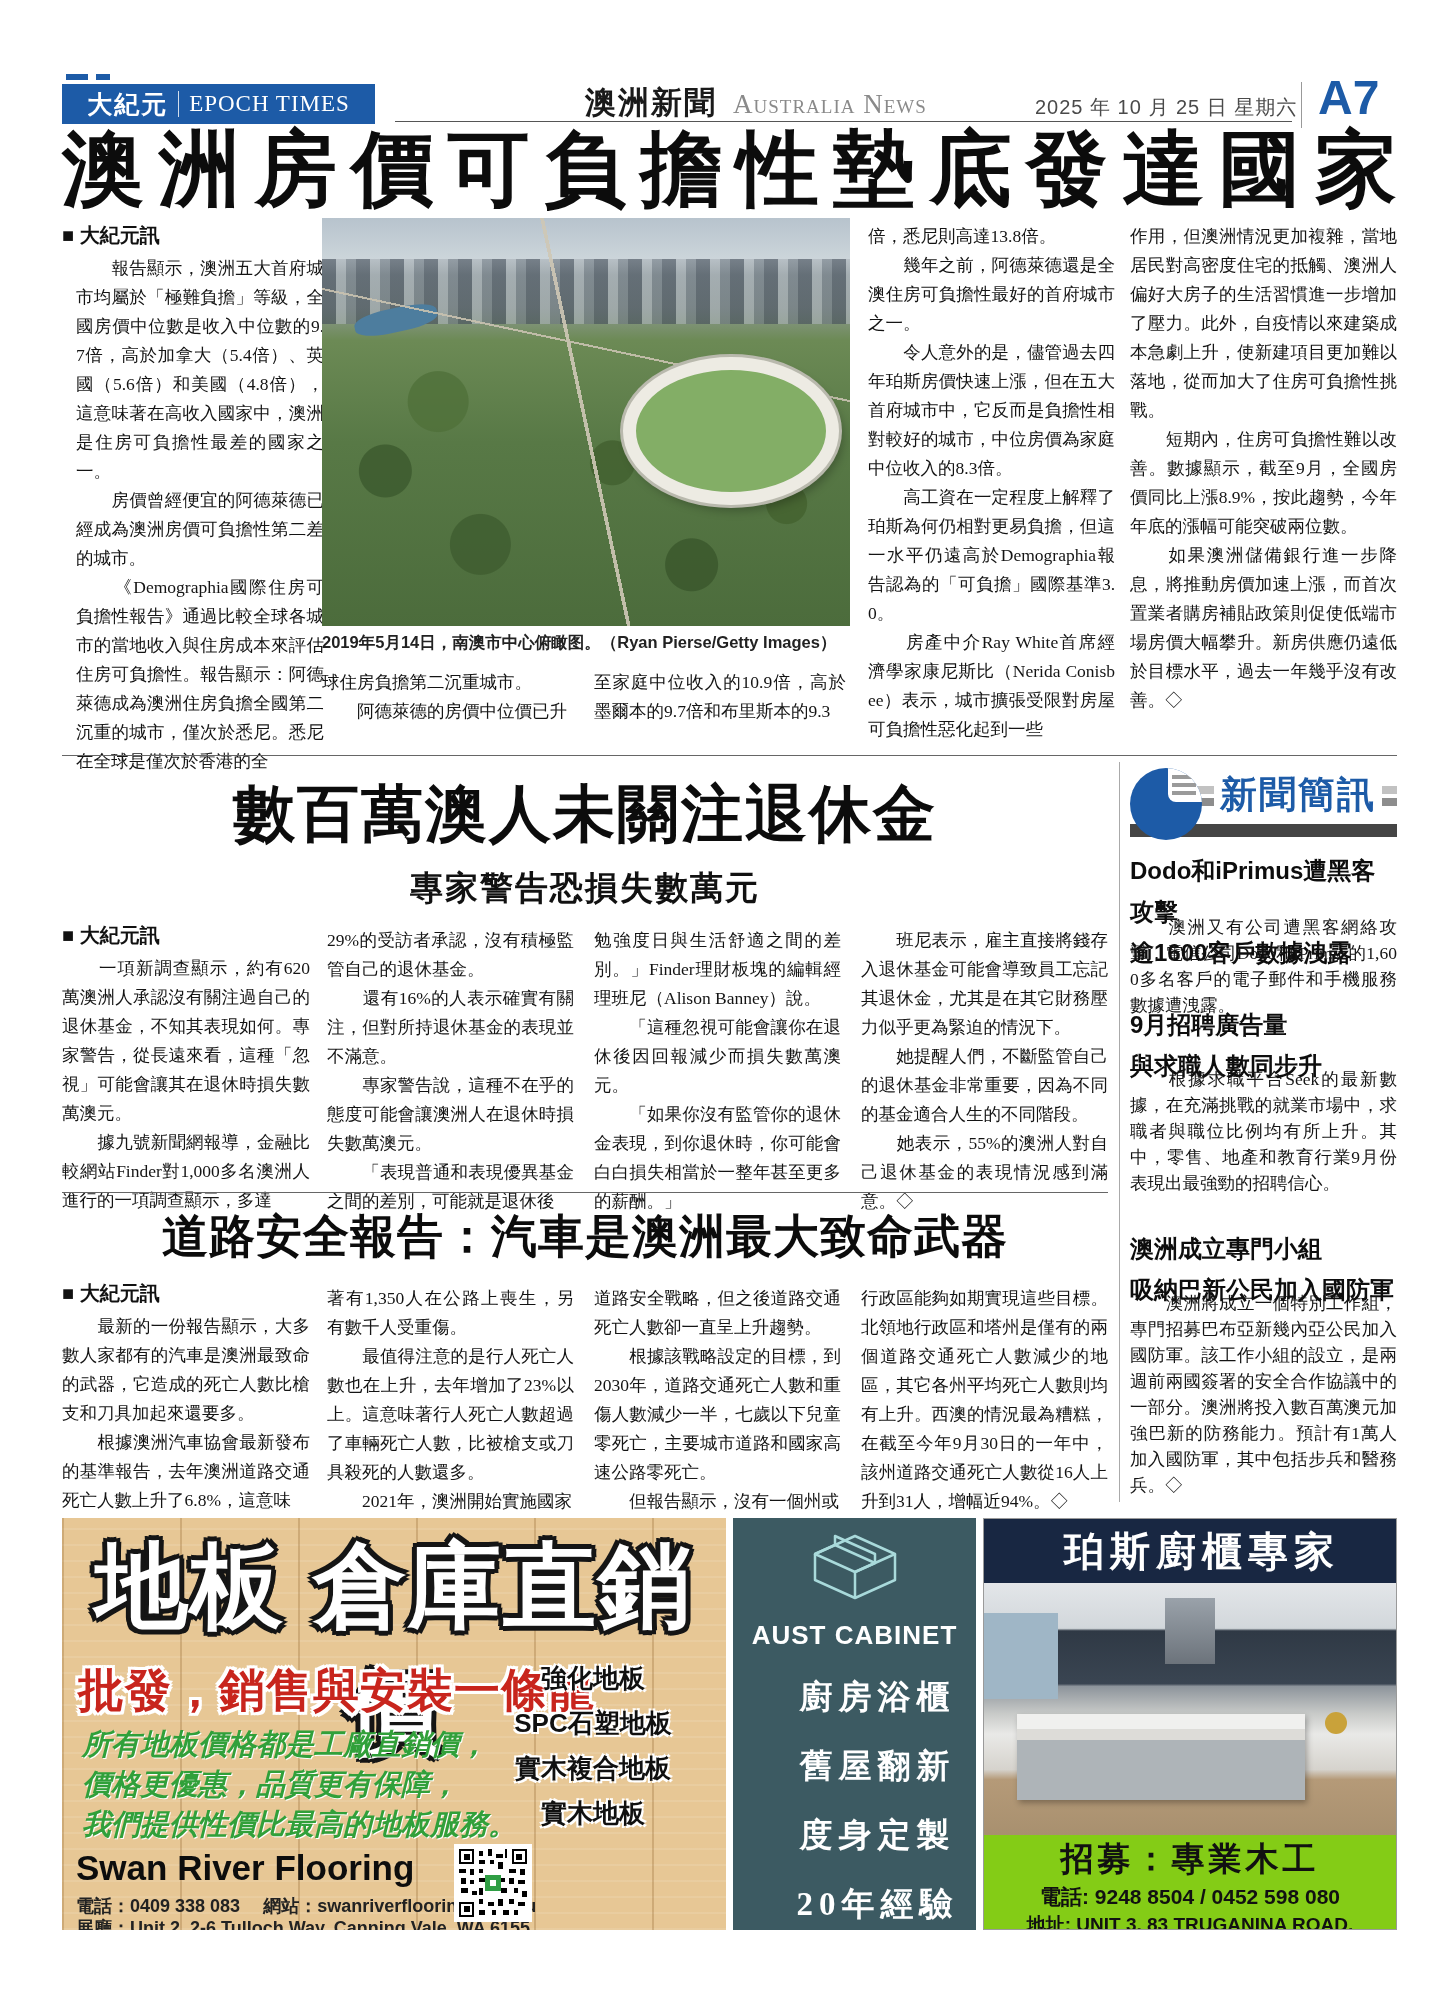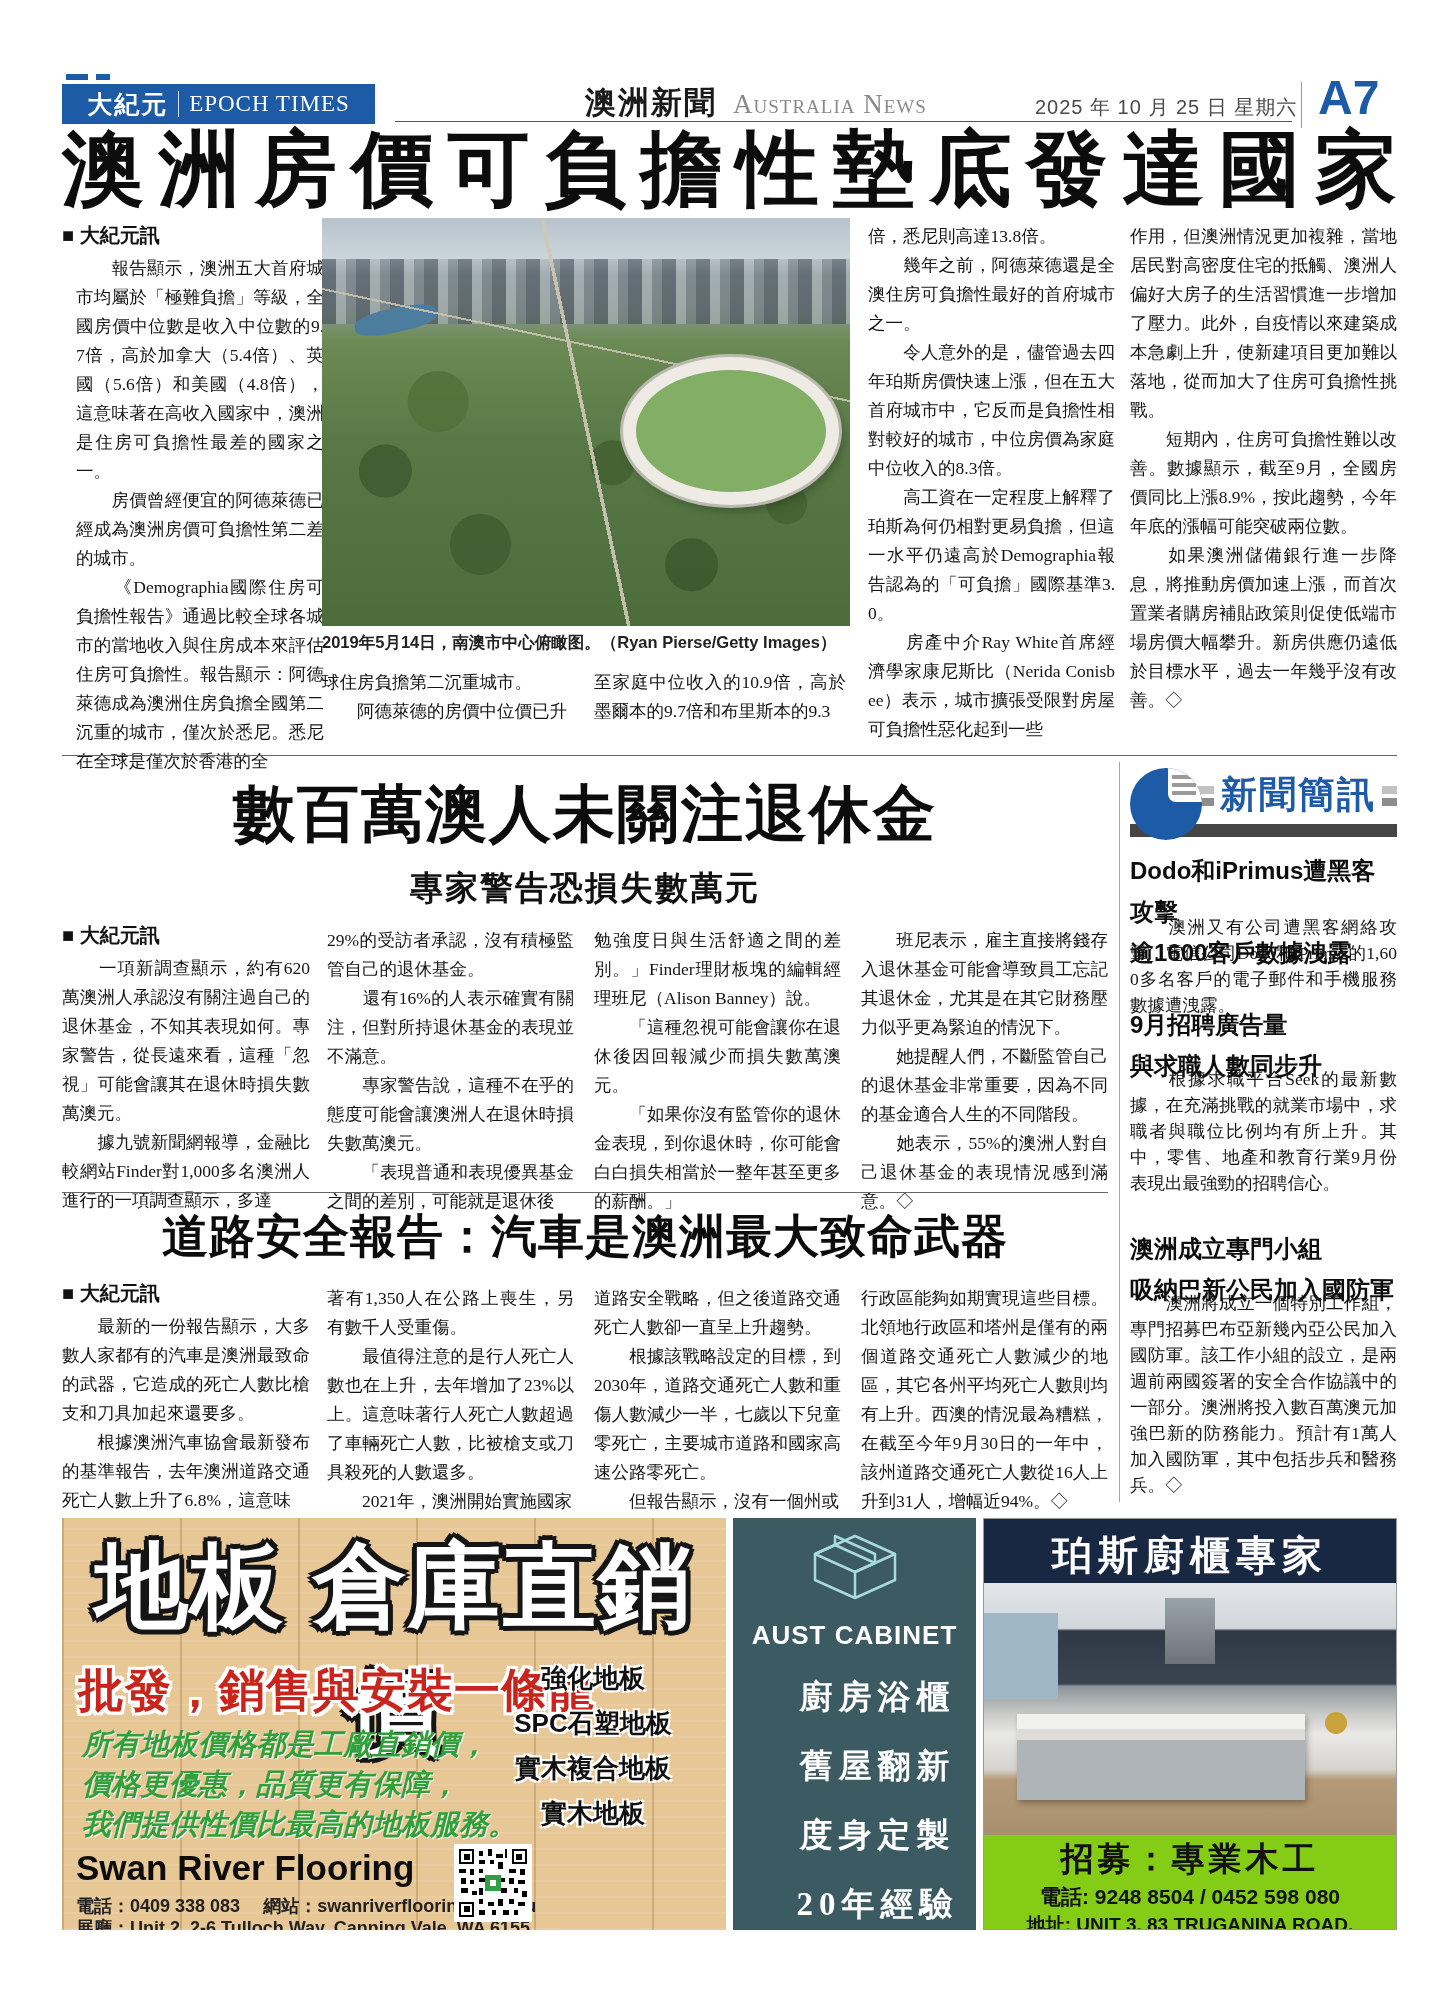--- a/index.html
+++ b/index.html
@@ -77,21 +77,21 @@
   .floor-products div{font-size:26px;font-weight:900;color:#101010;line-height:45px;
      text-shadow:-2px -2px 0 #fff,2px -2px 0 #fff,-2px 2px 0 #fff,2px 2px 0 #fff;}
   .floor-company{position:absolute;left:14px;top:330px;font-size:35px;font-weight:900;color:#0d0d0d;letter-spacing:0;}
   .floor-line1{position:absolute;left:14px;top:376px;font-size:18px;font-weight:700;color:#222;}
   .floor-line2{position:absolute;left:14px;top:398px;font-size:18px;font-weight:700;color:#222;}
   .qr{position:absolute;left:392px;top:326px;width:78px;height:78px;background:#fff;padding:3px;box-sizing:border-box;}
   .ad-cab{left:733px;top:1518px;width:243px;height:412px;background:#3c5a62;text-align:center;color:#fff;overflow:hidden;}
   .cab-name{margin-top:4px;font-size:26px;font-weight:800;letter-spacing:1px;}
   .cab-item{font-family:"Liberation Serif",serif;font-size:33px;font-weight:700;letter-spacing:6px;margin-top:24px;padding-left:46px;}
   .ad-kit{left:983px;top:1518px;width:414px;height:412px;background:#f7f7f5;border:1px solid #9a9a9a;box-sizing:border-box;overflow:hidden;}
-  .kit-band{position:absolute;left:0;top:0;width:100%;height:64px;background:#182742;display:flex;align-items:flex-end;justify-content:center;}
+  .kit-band{position:absolute;left:0;top:0;width:100%;height:64px;background:#182742;display:flex;align-items:center;justify-content:center;padding-left:12px;}
   .kit-title{color:#fff;font-size:40px;font-weight:800;letter-spacing:6px;font-family:"Liberation Serif",serif;}
   .kit-photo{position:absolute;left:0;top:64px;width:100%;height:252px;overflow:hidden;
      background:linear-gradient(180deg,#e3e6e9 0%,#d2d7db 18%,#2f3945 19%,#3a4552 40%,#8d949b 41%,#c9cbc9 52%,#e9e9e7 60%,#d6d3cd 74%,#b59a78 78%,#a8906f 100%);}
   .kit-photo .island{position:absolute;left:8%;bottom:14%;width:70%;height:34%;background:linear-gradient(180deg,#f0f0ee 0 18%,#dddcd8 18% 30%,#aeb4b8 30% 100%);box-shadow:2px 3px 6px rgba(0,0,0,.3);}
   .kit-photo .hood{position:absolute;left:44%;top:6%;width:12%;height:26%;background:linear-gradient(180deg,#9aa2aa,#6c737b);}
   .kit-photo .win{position:absolute;left:0;top:12%;width:18%;height:34%;background:#9fb6c6;}
   .kit-photo .fruit{position:absolute;right:12%;bottom:40%;width:22px;height:22px;border-radius:50%;background:#c9a23a;}
   .kit-white{position:absolute;left:0;top:316px;width:100%;height:96px;background:#84cc16;text-align:center;}
   .kit-recruit{font-size:33px;font-weight:900;color:#111;font-family:"Liberation Serif",serif;letter-spacing:4px;margin-top:2px;}
   .kit-phone{font-size:21px;font-weight:800;color:#111;margin-top:1px;}

